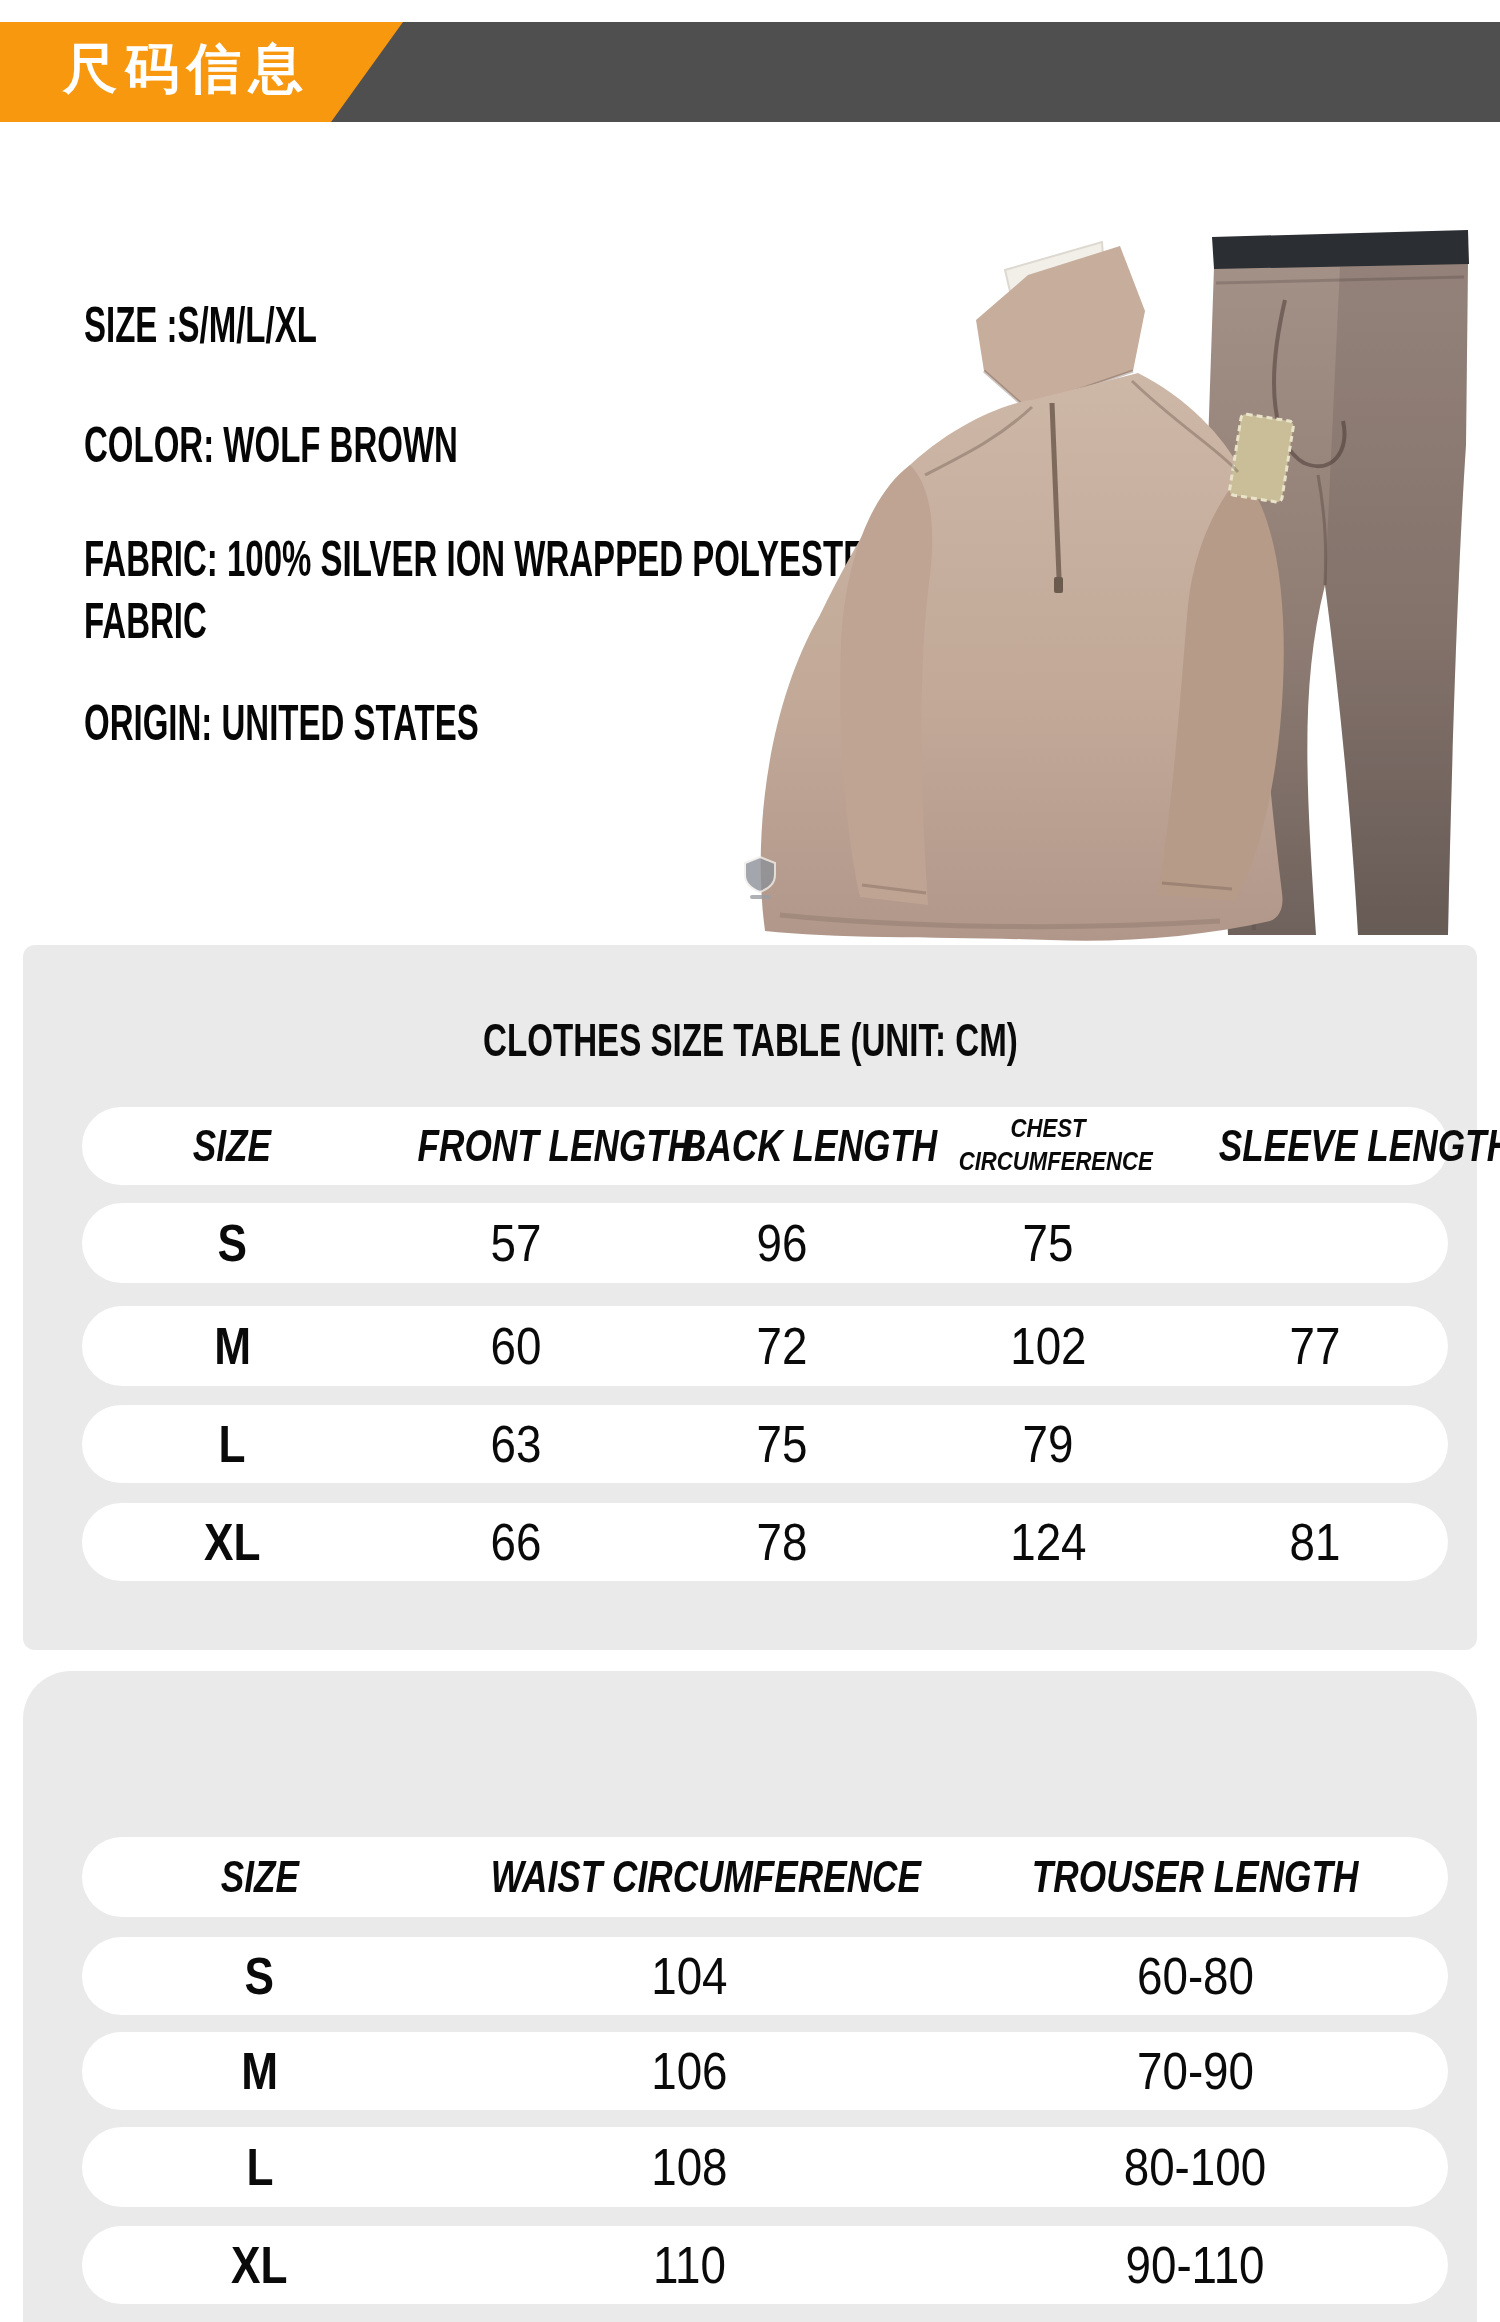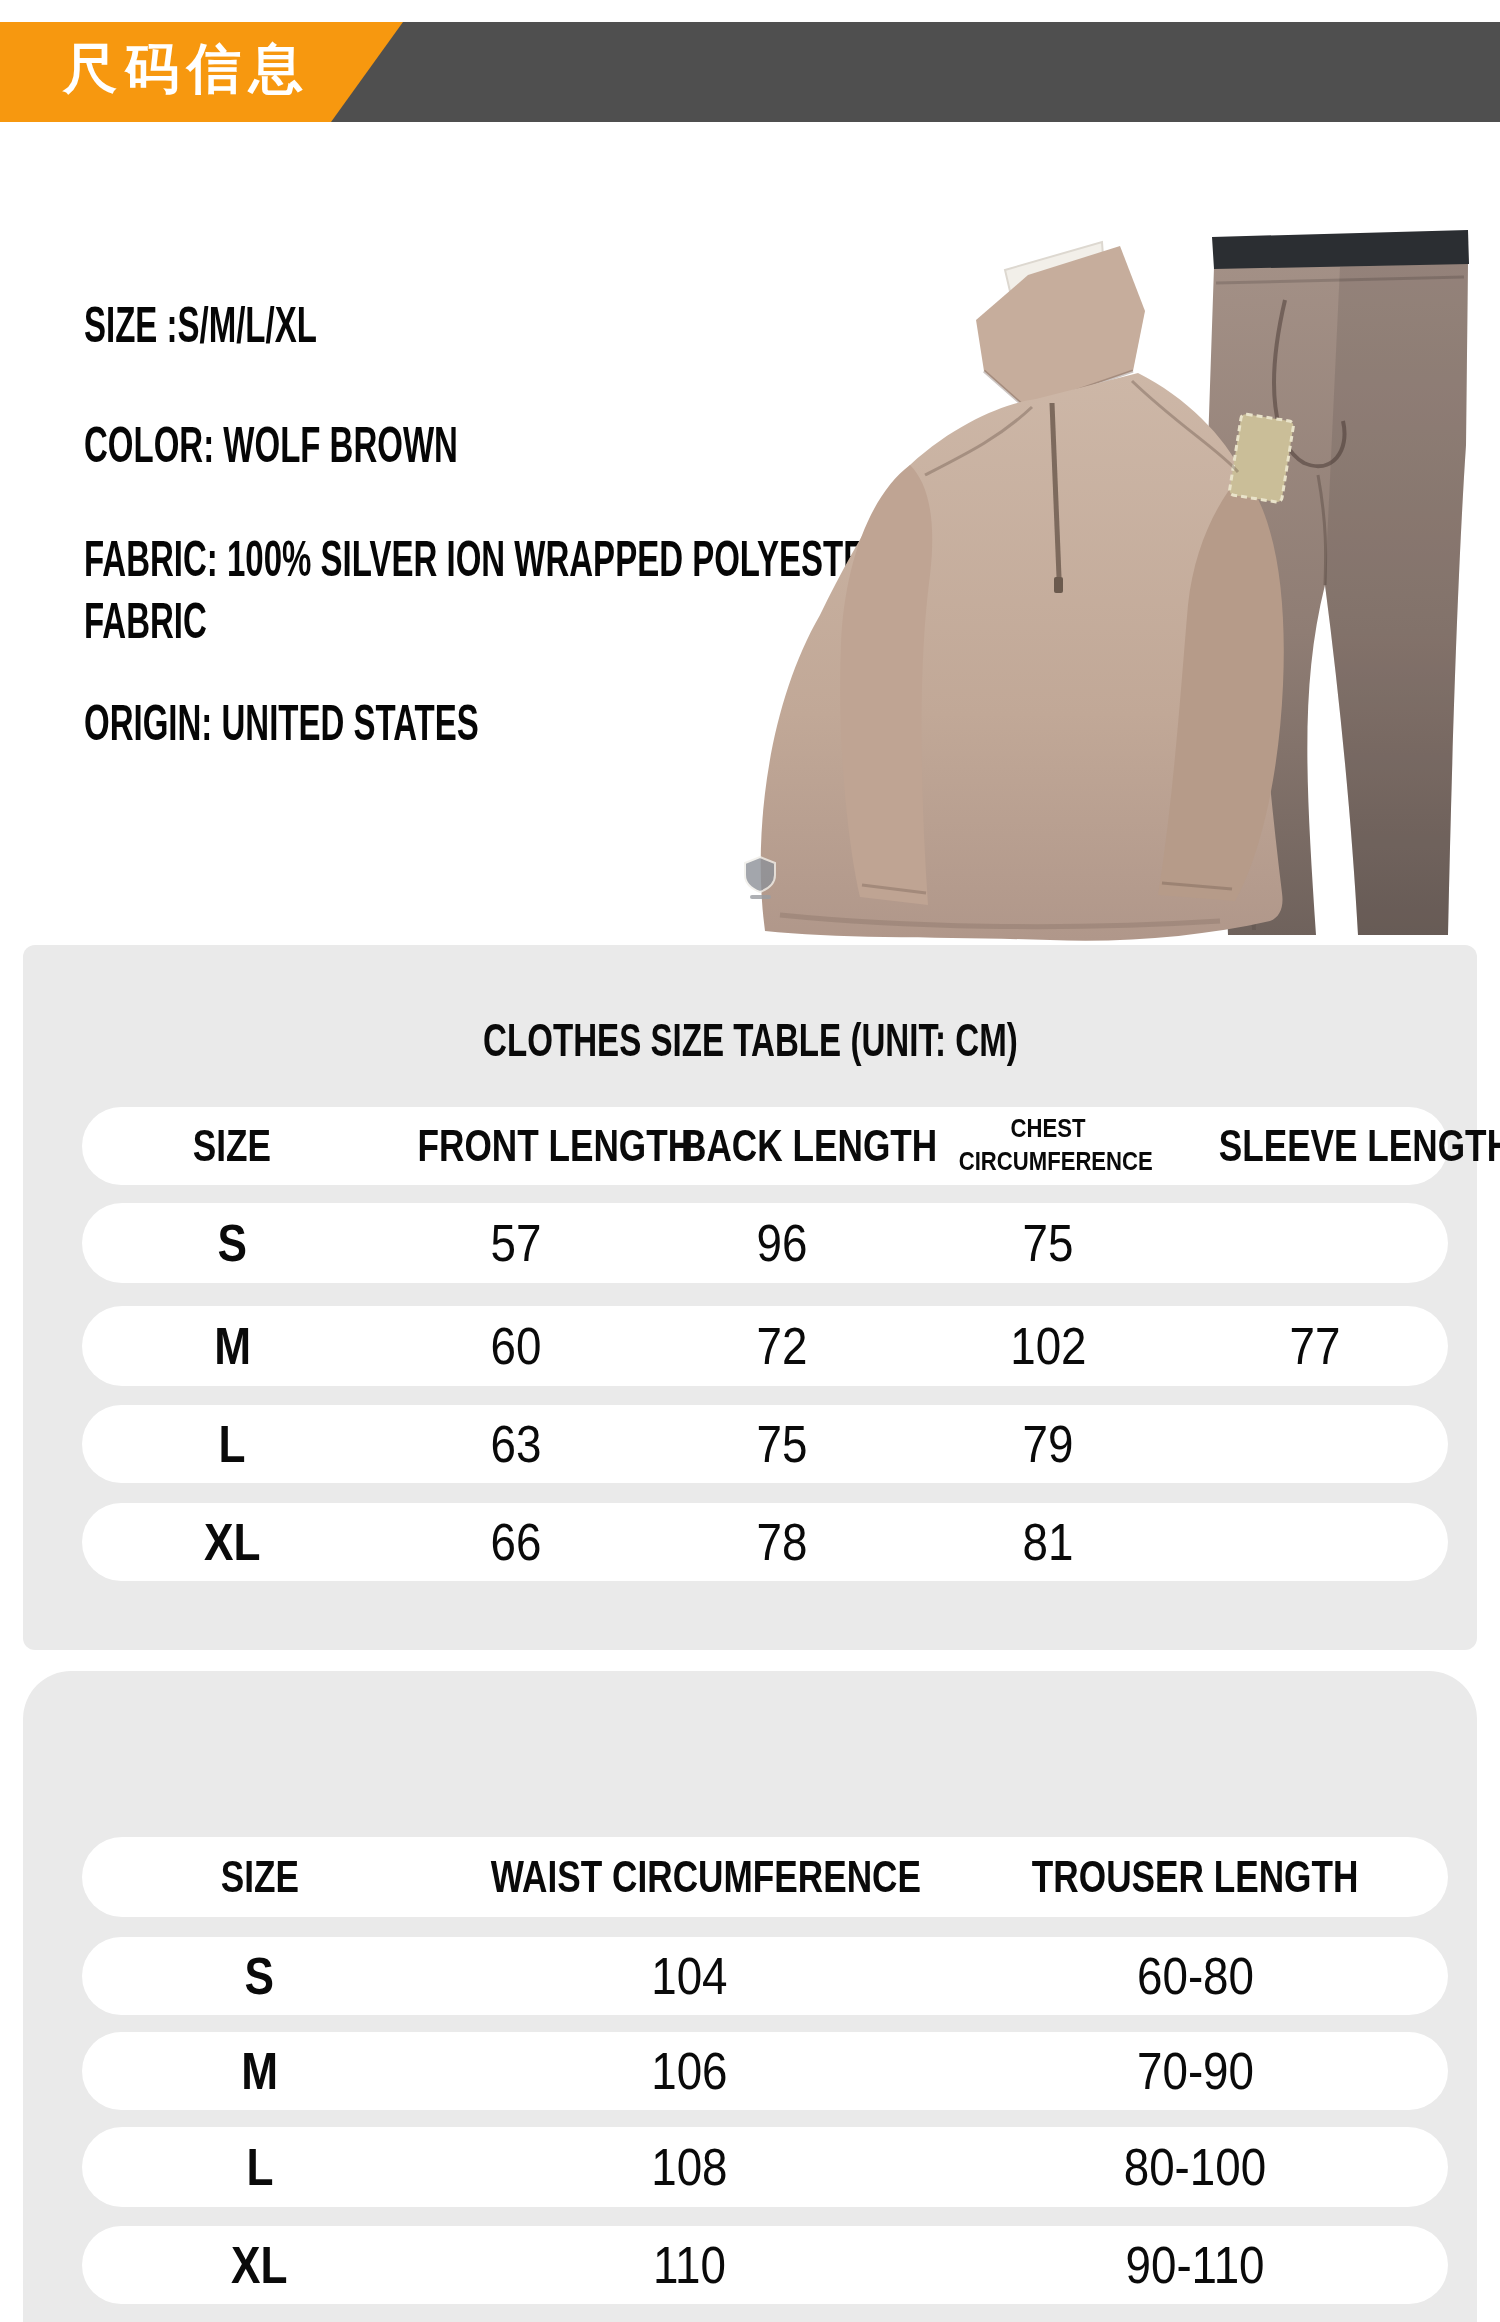--- a/index.html
+++ b/index.html
@@ -38,21 +38,21 @@
     font-size:46px; font-weight:bold; white-space:nowrap; }
   .panel-title > span { display:inline-block; transform:scaleX(0.72); transform-origin:center; }
   .row {
     position:absolute; left:59px; right:29px; height:78px;
     background:#ffffff; border-radius:40px;
     display:grid; align-items:center; text-align:center;
   }
   .t1 { grid-template-columns:22% 19.5% 19.5% 19.5% 19.5%; }
   .t2 { grid-template-columns:26% 37% 37%; }
   .cell { overflow:visible; }
-  .hc { font-size:44px; font-weight:bold; }
+  .hc { font-size:44px; font-weight:bold;font-style:italic; }
   .hc > span { display:inline-block; transform:scaleX(0.8); transform-origin:center; white-space:nowrap; }
   .hc-chest > span { font-size:26px; width:210px; white-space:normal; line-height:1.3;
     transform:scaleX(0.85); }
   .sz { font-size:52px; font-weight:bold; }
   .sz > span { display:inline-block; transform:scaleX(0.85); transform-origin:center; white-space:nowrap; }
   .val { font-size:52px; font-weight:normal; }
   .val > span { display:inline-block; transform:scaleX(0.88); transform-origin:center; white-space:nowrap; }
   
   .p1-h  { top:162px; height:78px; }
   .p1-r0 { top:258px; height:80px; }
@@ -182,20 +182,21 @@
     <div class="cell sz"><span>L</span></div>
     <div class="cell val"><span>63</span></div>
     <div class="cell val"><span>75</span></div>
     <div class="cell val"><span>79</span></div>
   </div>
 
   <div class="row t1 p1-r3">
     <div class="cell sz"><span>XL</span></div>
     <div class="cell val"><span>66</span></div>
     <div class="cell val"><span>78</span></div>
+    <div class="cell val"><span>124</span></div>
     <div class="cell val"><span>81</span></div>
   </div>
 </div>
 
 <div class="panel panel-2">
 
   <div class="row t2 p2-h">
     <div class="cell hc"><span>SIZE</span></div>
     <div class="cell hc"><span>WAIST CIRCUMFERENCE</span></div>
     <div class="cell hc"><span>TROUSER LENGTH</span></div>

